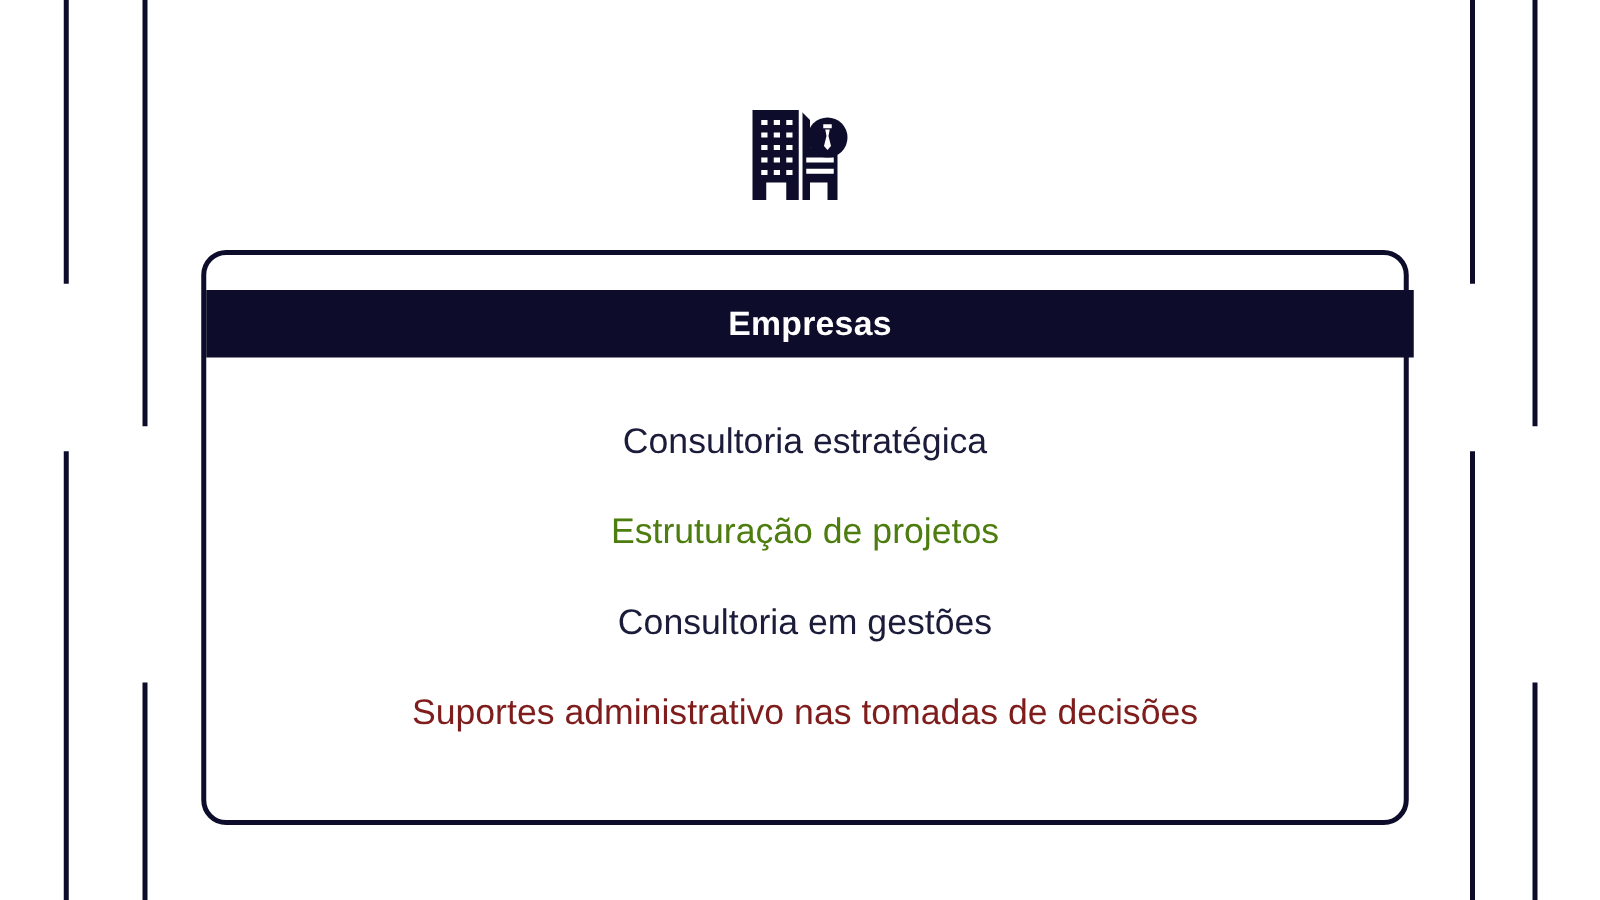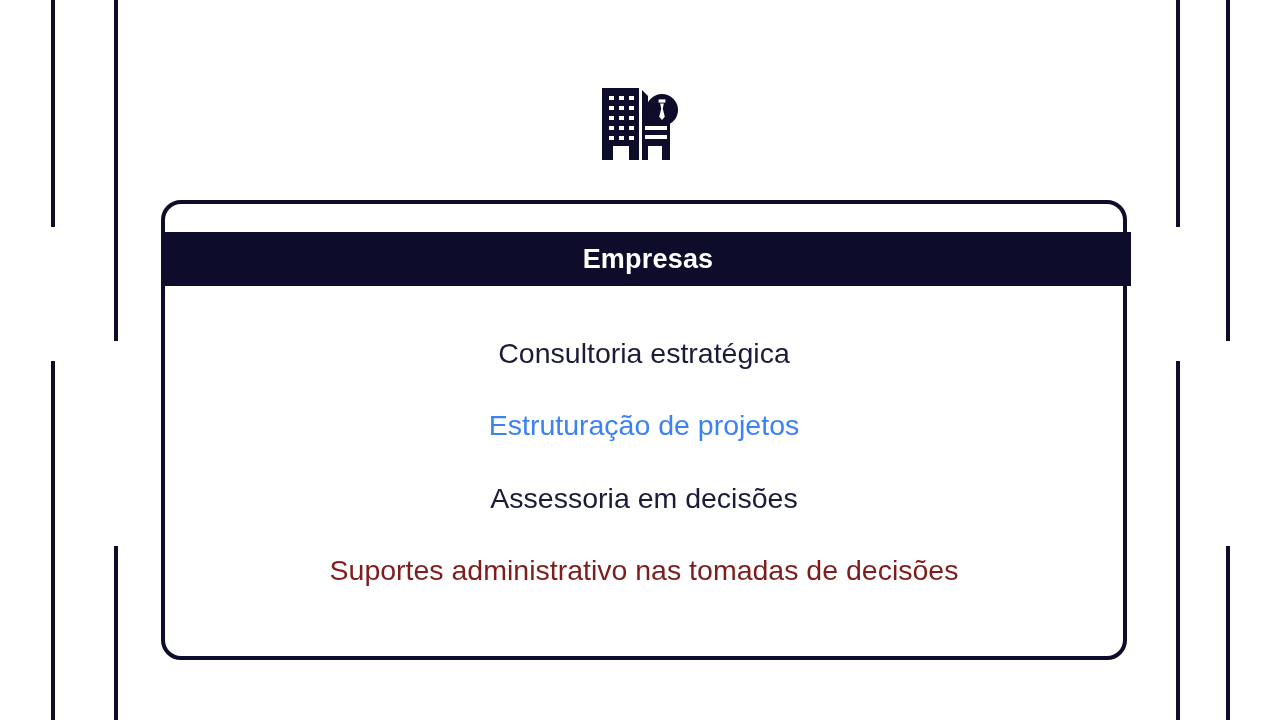--- a/index.html
+++ b/index.html
@@ -158,18 +158,18 @@
   </div>
 
   <div id="card" style="border-color: rgb(13, 13, 43);"></div>
 
   <div id="card-header" style="background: rgb(13, 13, 43);">
     <span class="title" style="color: rgb(255, 255, 255);">Empresas</span>
   </div>
 
   <div id="card-body">
       <div class="service-item" style="color: rgb(27, 27, 58);">Consultoria estratégica</div>
-      <div class="service-item" style="color: #3b82f6;">Estruturação de projetos</div>
-      <div class="service-item" style="color: rgb(27, 27, 58);">Assessoria em decisões</div>
+      <div class="service-item" style="color: #4d7c0f;">Estruturação de projetos</div>
+      <div class="service-item" style="color: rgb(27, 27, 58);">Consultoria em gestões</div>
       <div class="service-item" style="color: #7f1d1d;">Suportes administrativo nas tomadas de decisões</div>
     </div>
 
 </div>
 
 </body></html>

